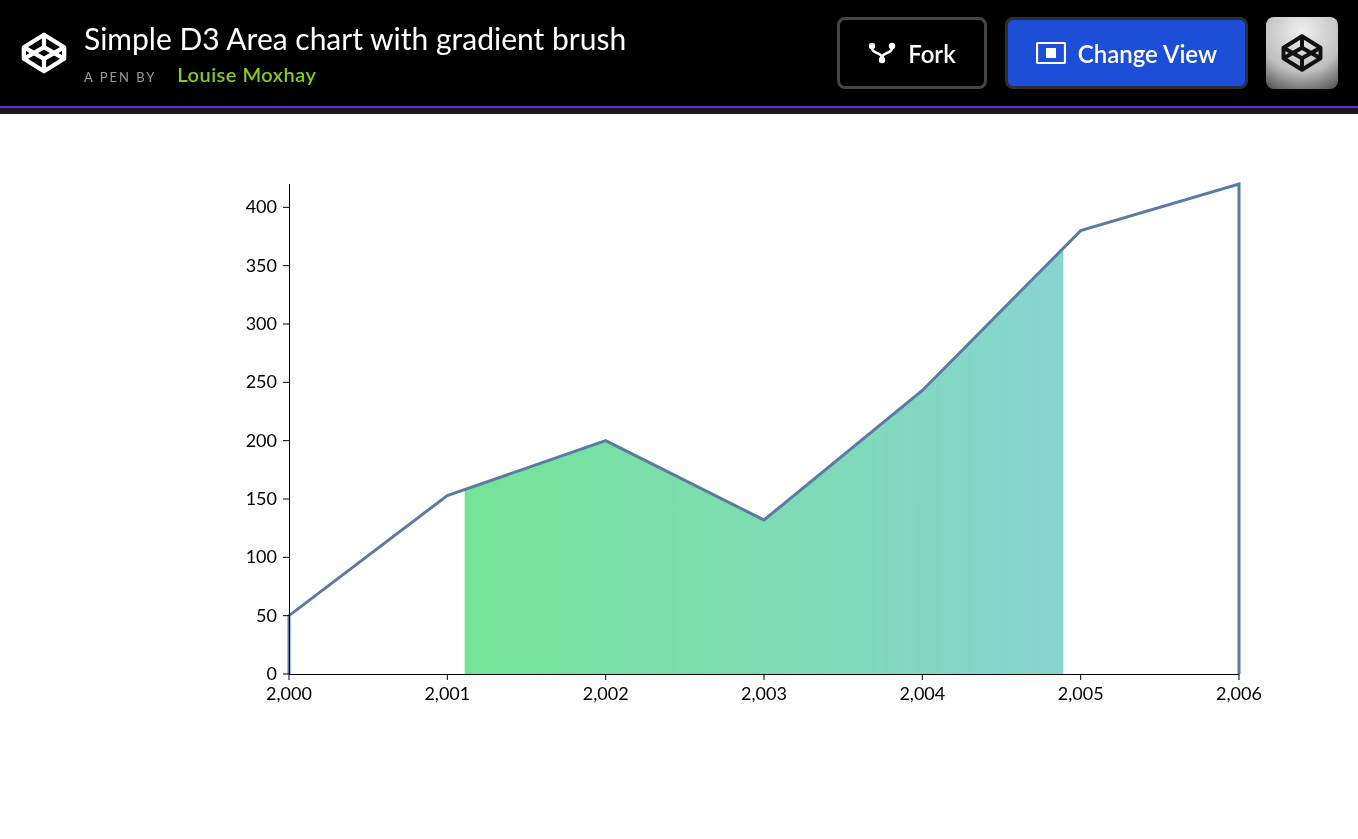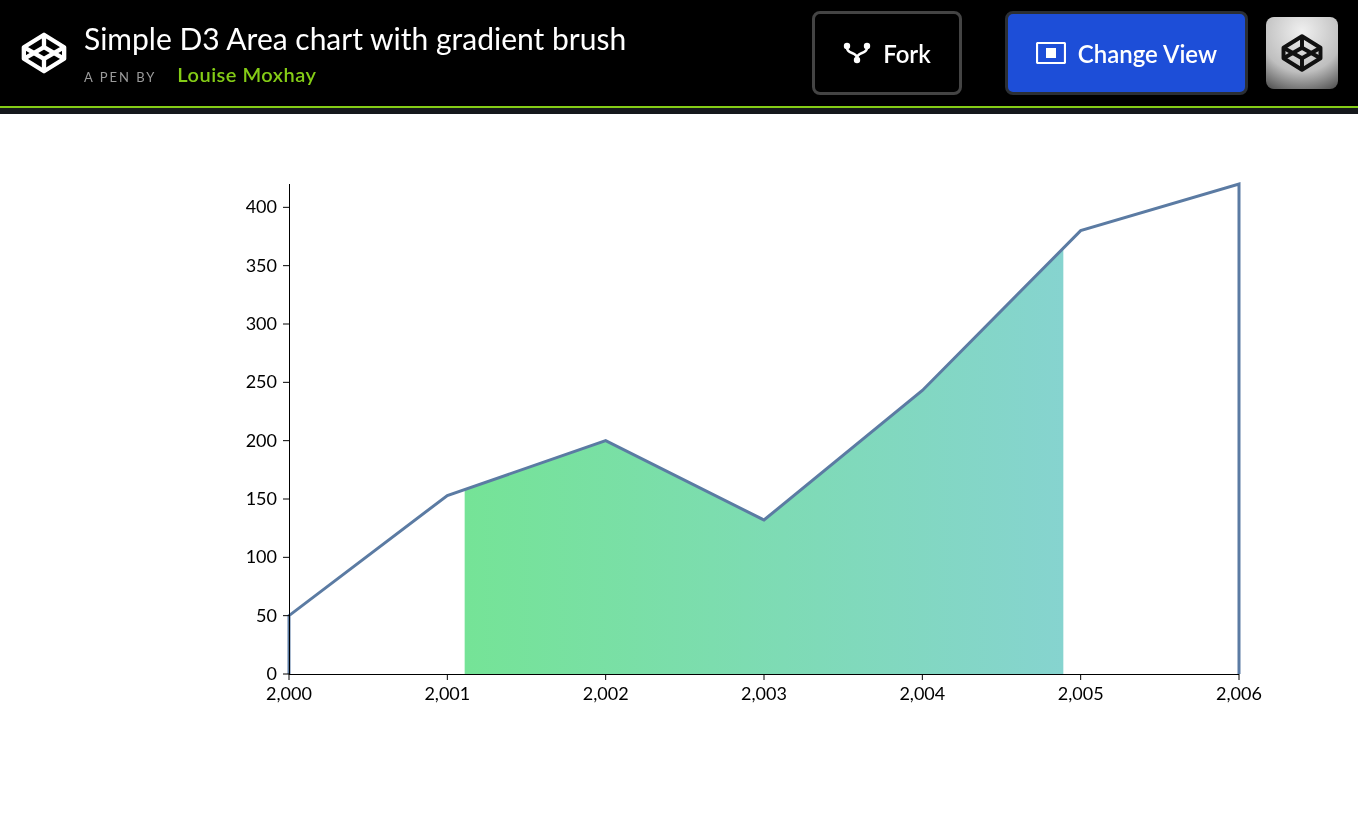--- a/index.html
+++ b/index.html
@@ -3,47 +3,46 @@
 <meta charset="utf-8">
 <style>
   * { box-sizing: border-box; margin: 0; padding: 0; }
   html, body { width: 1358px; height: 839px; font-family: "Segoe UI", "Lato", -apple-system, sans-serif; background: #fff; }
   .header {
     background: #000;
     height: 108px;
     display: flex;
     align-items: center;
     padding: 0 20px 0 18px;
-    border-bottom: 2px solid #84cc16;
+    border-bottom: 2px solid #6d28d9;
   }
   .logo {
     width: 52px; height: 52px;
     display: flex; align-items: center; justify-content: center;
     margin-right: 14px;
   }
   .titleblock { flex: 1; color: #fff; }
   .title { font-size: 30px; font-weight: 400; color: #fff; line-height: 1.2; }
   .byline { font-size: 13px; color: #9b9b9b; letter-spacing: 2px; margin-top: 6px; }
   .byline .author { color: #84cc16; font-size: 20px; letter-spacing: 0.5px; font-weight: 600; margin-left: 16px; }
   .btns { display: flex; gap: 18px; align-items: center; }
   .btn {
-    height: 84px;
+    height: 72px;
     background: #1e2125;
     border: 3px solid #444;
     border-radius: 8px;
     color: #fff;
     font-size: 24px;
     font-weight: 600;
     display: flex;
     align-items: center;
     justify-content: center;
     gap: 12px;
     cursor: pointer;
     padding: 0 28px;
-    margin-left: 25px;
   }
   .btn.dark { background: #000; }
   .btn.view { background: #1d4ed8; border-color: #2b2f34; }
   .avatar {
     width: 72px; height: 72px;
     border-radius: 8px;
     background: radial-gradient(circle at 50% 20%, #f0f0f0 0%, #bfbfbf 60%, #4a4a4a 100%);
     display: flex; align-items: center; justify-content: center;
     overflow: hidden;
   }

